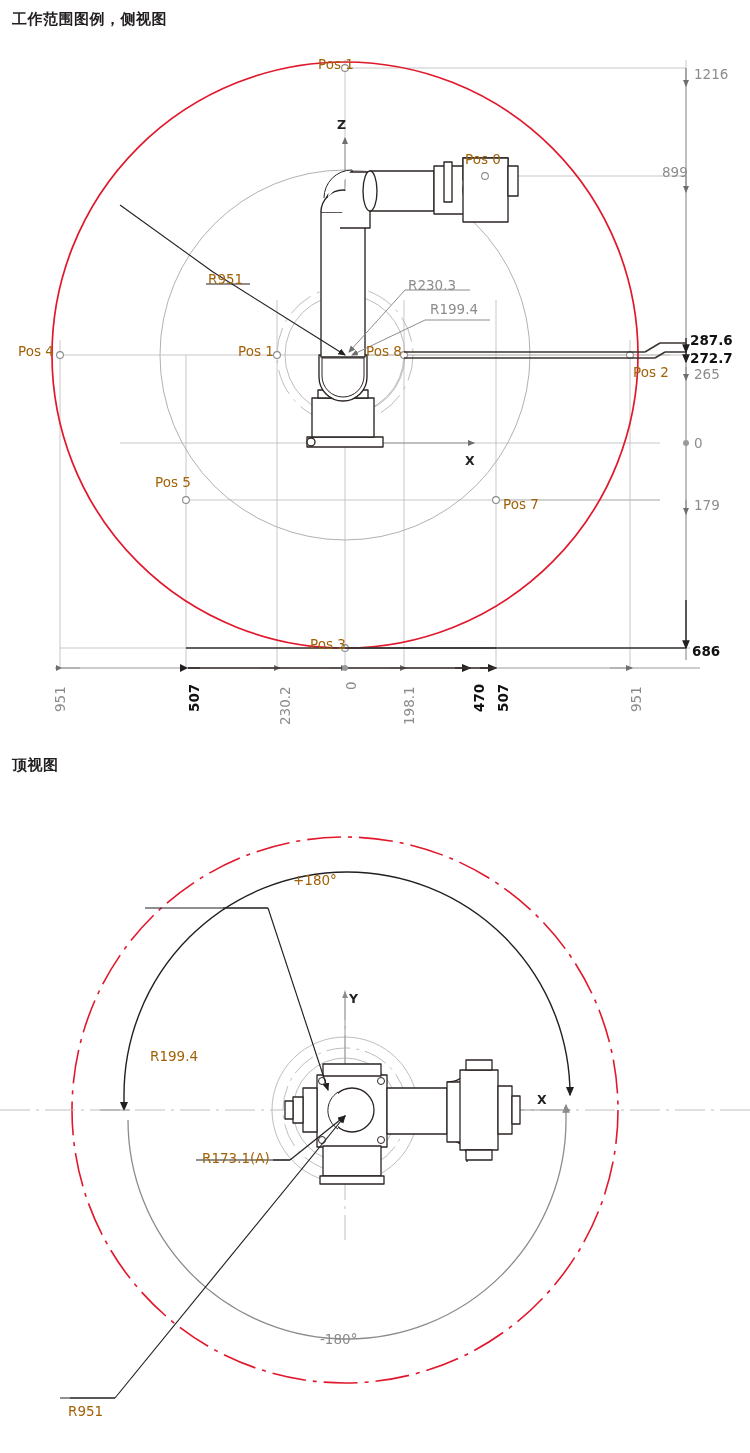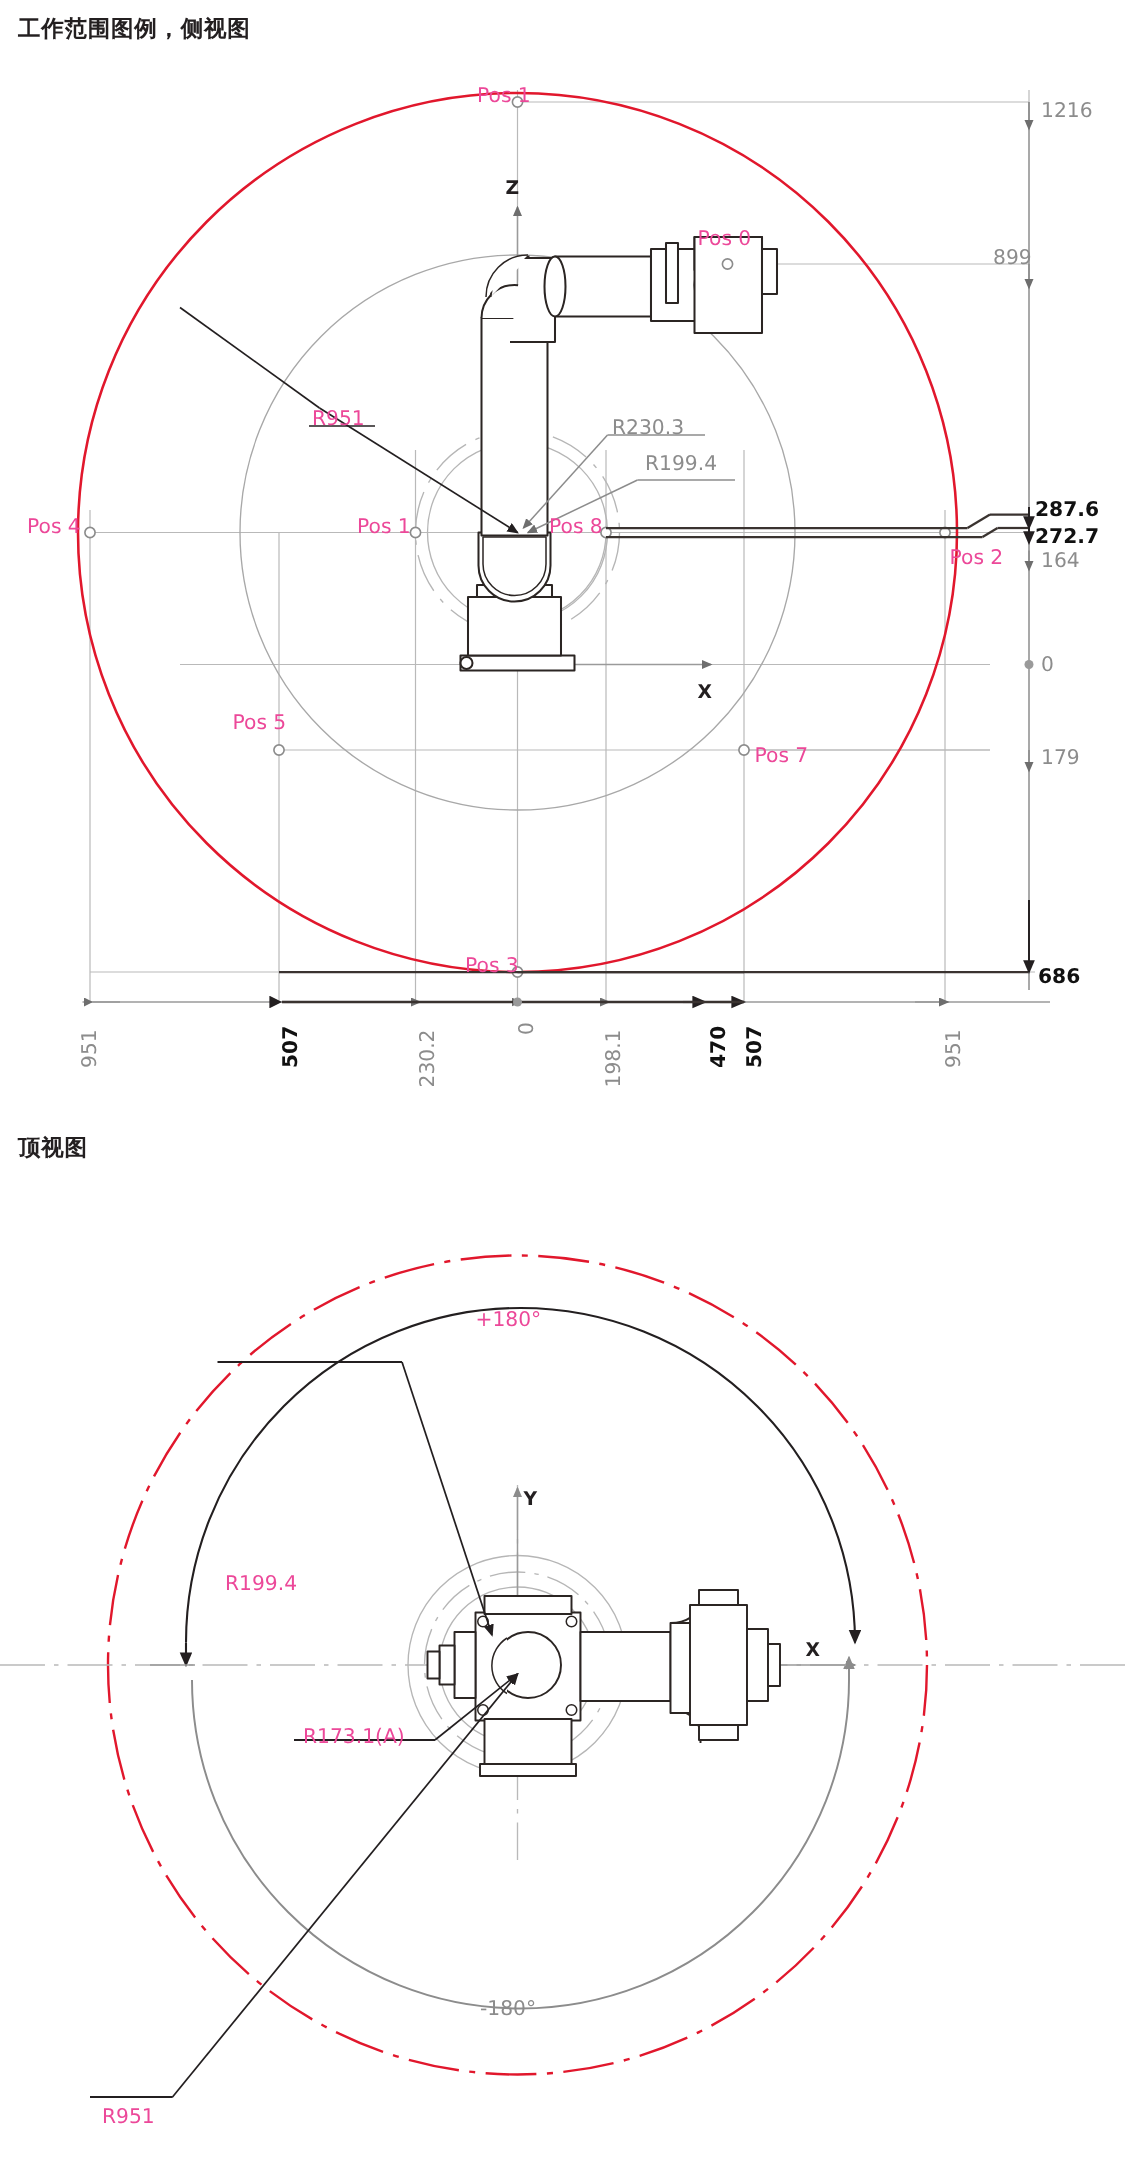--- a/index.html
+++ b/index.html
@@ -13,21 +13,21 @@
     color:#231f20;white-space:nowrap;
   }
   #title-side{left:12px;top:10px;}
   #title-top{left:12px;top:756px;}
   svg{position:absolute;left:0;top:0;}
   .lbl{
     position:absolute;white-space:nowrap;font-size:13.5px;
     font-family:"DejaVu Sans","Liberation Sans",sans-serif;
     line-height:1;
   }
-  .lbl.dark{color:#ec4899;}
+  .lbl.dark{color:#a16207;}
   .lbl.grey{color:#8c8c8c;}
   .lbl.bold{font-weight:bold;color:#111;}
   .lbl.vert{transform-origin:left top;transform:rotate(-90deg);}
   .axis-lbl{position:absolute;font-size:12.5px;color:#231f20;font-weight:bold;}
 </style>
 </head>
 <body>
 
 <div class="sec-title" id="title-side">工作范围图例，侧视图</div>
 
@@ -205,21 +205,21 @@
 <div class="lbl grey" style="left:408px;top:279px;">R230.3</div>
 <div class="lbl grey" style="left:430px;top:303px;">R199.4</div>
 
 <div class="axis-lbl" style="left:337px;top:117px;">Z</div>
 <div class="axis-lbl" style="left:465px;top:453px;">X</div>
 
 <div class="lbl grey" style="left:694px;top:68px;">1216</div>
 <div class="lbl grey" style="left:662px;top:166px;">899</div>
 <div class="lbl bold" style="left:690px;top:334px;">287.6</div>
 <div class="lbl bold" style="left:690px;top:352px;">272.7</div>
-<div class="lbl grey" style="left:694px;top:368px;">164</div>
+<div class="lbl grey" style="left:694px;top:368px;">265</div>
 <div class="lbl grey" style="left:694px;top:437px;">0</div>
 <div class="lbl grey" style="left:694px;top:499px;">179</div>
 <div class="lbl bold" style="left:692px;top:645px;">686</div>
 
 <div class="lbl grey vert" style="left:54px;top:712px;">951</div>
 <div class="lbl bold vert" style="left:188px;top:712px;">507</div>
 <div class="lbl grey vert" style="left:279px;top:725px;">230.2</div>
 <div class="lbl grey vert" style="left:345px;top:690px;">0</div>
 <div class="lbl grey vert" style="left:403px;top:725px;">198.1</div>
 <div class="lbl bold vert" style="left:473px;top:712px;">470</div>
@@ -301,21 +301,21 @@
     <line x1="290" y1="340" x2="345" y2="296" marker-end="url(#tar)"></line>
     <line x1="290" y1="340" x2="273" y2="340"></line>
     <line x1="196" y1="340" x2="290" y2="340" stroke-width="1.2"></line>
 
     <line x1="115" y1="578" x2="345" y2="296" marker-end="url(#tar)"></line>
     <line x1="115" y1="578" x2="70" y2="578"></line>
     <line x1="60" y1="578" x2="115" y2="578" stroke-width="1.2"></line>
   </g>
 </svg>
 
-<div class="lbl dark" style="left:317px;top:874px;text-align:right;">+180°</div>
+<div class="lbl dark" style="left:293px;top:874px;text-align:right;">+180°</div>
 <div class="lbl grey" style="left:320px;top:1333px;text-align:right;">-180°</div>
 
 <div class="lbl dark" style="left:150px;top:1050px;">R199.4</div>
 <div class="lbl dark" style="left:202px;top:1152px;">R173.1(A)</div>
 <div class="lbl dark" style="left:68px;top:1405px;">R951</div>
 
 <div class="axis-lbl" style="left:349px;top:991px;">Y</div>
 <div class="axis-lbl" style="left:537px;top:1092px;">X</div>
 
 </body></html>

